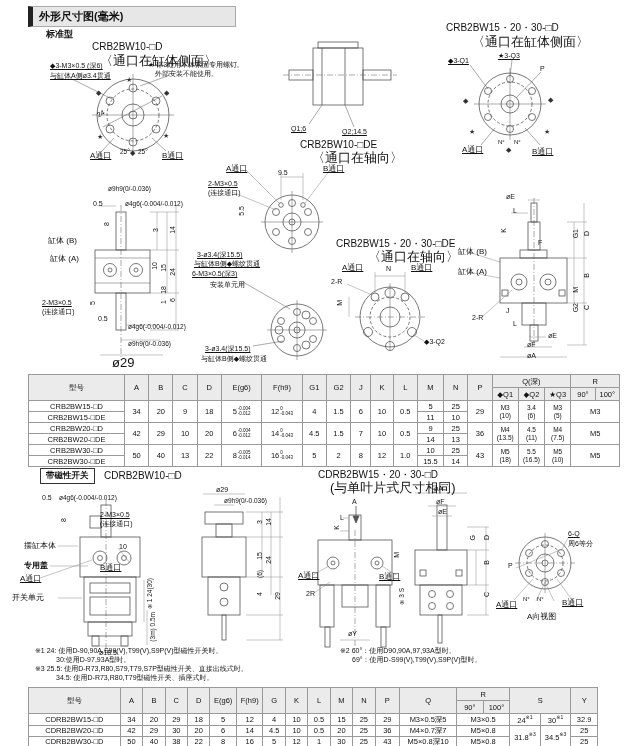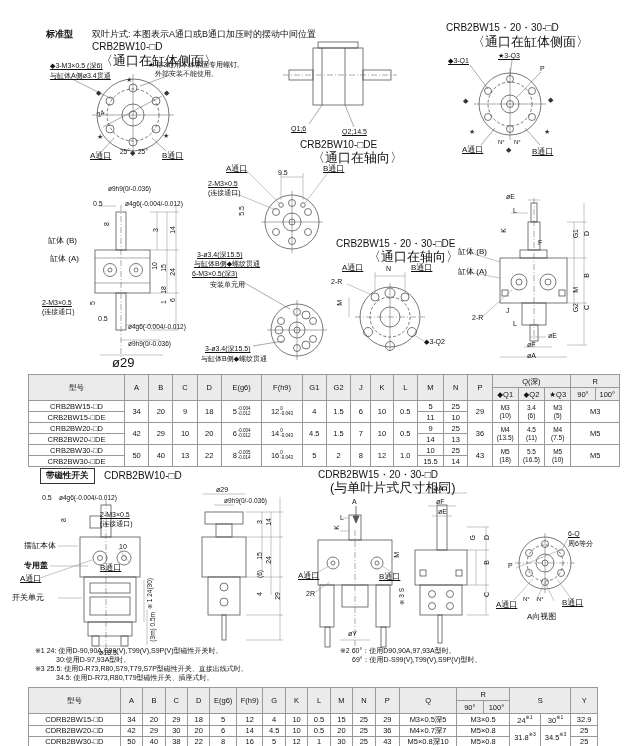--- a/index.html
+++ b/index.html
@@ -331,23 +331,23 @@
       <line x1="516" y1="568" x2="560" y2="550"></line>
           <line x1="568" y1="538" x2="561" y2="551"></line>
       <line x1="533" y1="579" x2="514" y2="600"></line>
           <line x1="557" y1="579" x2="572" y2="600"></line>
       <line x1="545" y1="582" x2="536" y2="601"></line>
           <line x1="545" y1="582" x2="554" y2="601"></line>
     </g>
   </g>
 </svg>
 
+<div class="titlebar">外形尺寸图(毫米)</div>
 
 <div class="lb s9 b" style="left:46px;top:29px">标准型</div>
-<div class="lb s9" style="left:92px;top:29px">双叶片式: 本图表示A通口或B通口加压时的摆动中间位置</div>
 <div class="lb s10" style="left:92px;top:41px">CRB2BW10-□D</div>
 <div class="lb s75" style="left:100px;top:54px">〈通口在缸体侧面〉</div>
 <div class="lb s10" style="left:446px;top:22px">CRB2BW15・20・30-□D</div>
 <div class="lb s75" style="left:472px;top:35px">〈通口在缸体侧面〉</div>
 
 <div class="lb s7 u" style="left:50px;top:62px">◆3-M3×0.5 (深6)</div>
 <div class="lb s7 u" style="left:50px;top:72px">与缸体A侧ø3.4贯通</div>
 <div class="lb s7" style="left:148px;top:61px">★ 部3处用本体紧固专用螺钉,</div>
 <div class="lb s7" style="left:155px;top:70px">外部安装不能使用。</div>
 <div class="lb s7" style="left:97px;top:110px;transform:rotate(-28deg)">24</div>

